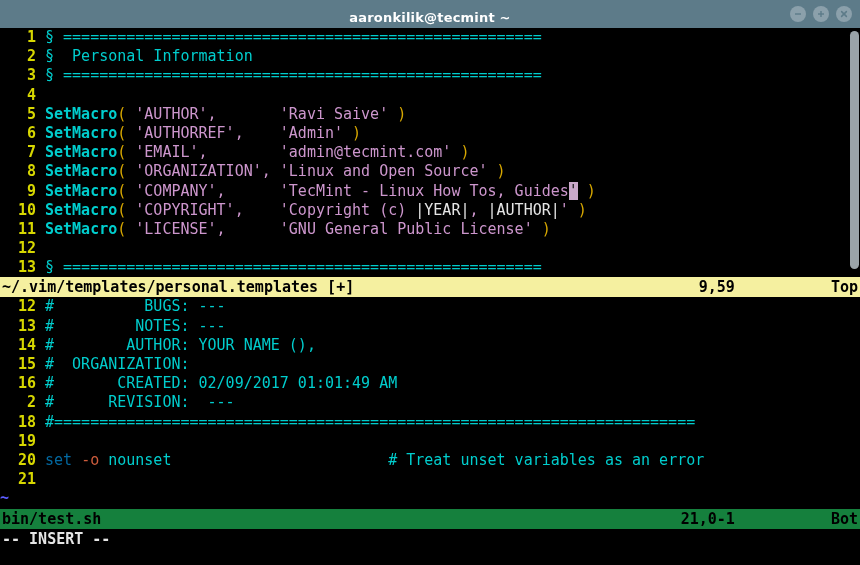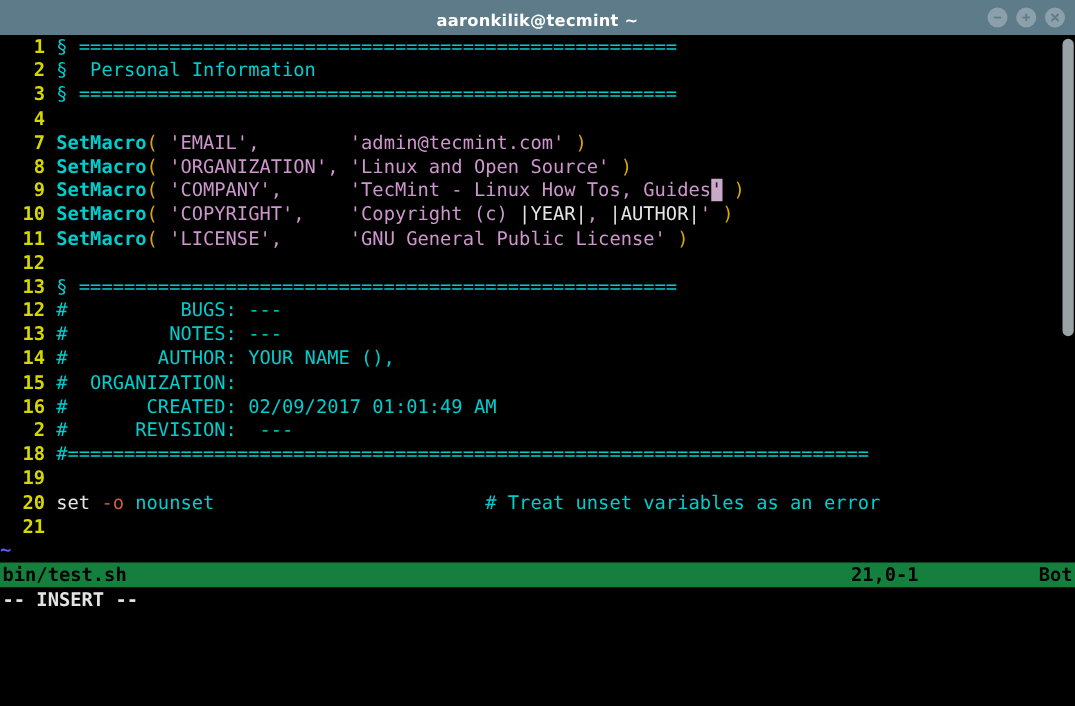--- a/index.html
+++ b/index.html
@@ -53,21 +53,21 @@
     color:#d7d700; font-weight:bold;
   }
   .gap { display:inline-block; width:9px; }
 
   
   .c-comment   { color:#00cdcd; }           
   .c-func      { color:#00cdcd; font-weight:bold; }
   .c-paren     { color:#d7a700; }
   .c-string    { color:#cd96cd; }
   .c-plain     { color:#e5e5e5; }
-  .c-key       { color:#e5e5e5; }
+  .c-key       { color:#0369a1; }
   .c-flag      { color:#cd5c3c; }
   .c-bold-cy   { color:#00cdcd; font-weight:normal; }
   .c-tilde     { color:#5c5cff; font-weight:bold; }
   .cursor      { background:#c9a8c9; color:#1a1a1a; }
 
   
   .status {
     height:20px; line-height:20px;
     display:flex; align-items:center;
     font-size:15px; font-weight:bold; color:#000;
@@ -124,29 +124,37 @@
       </span>
     </div>
   </div>
 
   <div class="term">
     <div id="top-buffer">
         <div class="row"><span class="ln">1</span><span class="gap"></span><span class="c-comment">§ =====================================================</span></div>
         <div class="row"><span class="ln">2</span><span class="gap"></span><span class="c-comment">§  Personal Information</span></div>
         <div class="row"><span class="ln">3</span><span class="gap"></span><span class="c-comment">§ =====================================================</span></div>
         <div class="row"><span class="ln">4</span><span class="gap"></span><span class="c-plain"></span></div>
+        <div class="row"><span class="ln">5</span><span class="gap"></span><span class="c-func">SetMacro</span><span class="c-paren">(</span><span class="c-plain"> </span><span class="c-string">'AUTHOR',</span><span class="c-plain">       </span><span class="c-string">'Ravi Saive'</span><span class="c-plain"> </span><span class="c-paren">)</span></div>
+        <div class="row"><span class="ln">6</span><span class="gap"></span><span class="c-func">SetMacro</span><span class="c-paren">(</span><span class="c-plain"> </span><span class="c-string">'AUTHORREF',</span><span class="c-plain">    </span><span class="c-string">'Admin'</span><span class="c-plain"> </span><span class="c-paren">)</span></div>
         <div class="row"><span class="ln">7</span><span class="gap"></span><span class="c-func">SetMacro</span><span class="c-paren">(</span><span class="c-plain"> </span><span class="c-string">'EMAIL',</span><span class="c-plain">        </span><span class="c-string">'admin@tecmint.com'</span><span class="c-plain"> </span><span class="c-paren">)</span></div>
         <div class="row"><span class="ln">8</span><span class="gap"></span><span class="c-func">SetMacro</span><span class="c-paren">(</span><span class="c-plain"> </span><span class="c-string">'ORGANIZATION',</span><span class="c-plain"> </span><span class="c-string">'Linux and Open Source'</span><span class="c-plain"> </span><span class="c-paren">)</span></div>
         <div class="row"><span class="ln">9</span><span class="gap"></span><span class="c-func">SetMacro</span><span class="c-paren">(</span><span class="c-plain"> </span><span class="c-string">'COMPANY',</span><span class="c-plain">      </span><span class="c-string">'TecMint - Linux How Tos, Guides</span><span class="cursor">'</span><span class="c-plain"> </span><span class="c-paren">)</span></div>
         <div class="row"><span class="ln">10</span><span class="gap"></span><span class="c-func">SetMacro</span><span class="c-paren">(</span><span class="c-plain"> </span><span class="c-string">'COPYRIGHT',</span><span class="c-plain">    </span><span class="c-string">'Copyright (c) </span><span class="c-plain">|YEAR|</span><span class="c-string">,</span><span class="c-plain"> </span><span class="c-plain">|AUTHOR|</span><span class="c-string">'</span><span class="c-plain"> </span><span class="c-paren">)</span></div>
         <div class="row"><span class="ln">11</span><span class="gap"></span><span class="c-func">SetMacro</span><span class="c-paren">(</span><span class="c-plain"> </span><span class="c-string">'LICENSE',</span><span class="c-plain">      </span><span class="c-string">'GNU General Public License'</span><span class="c-plain"> </span><span class="c-paren">)</span></div>
         <div class="row"><span class="ln">12</span><span class="gap"></span><span class="c-plain"></span></div>
         <div class="row"><span class="ln">13</span><span class="gap"></span><span class="c-comment">§ =====================================================</span></div>
       </div>
 
+    <div class="status top">
+      <span class="st-file">~/.vim/templates/personal.templates [+]</span>
+      <span class="st-spacer"></span>
+      <span class="st-pos">9,59</span>
+      <span class="st-pct">Top</span>
+    </div>
 
     <div id="bottom-buffer">
         <div class="row"><span class="ln">12</span><span class="gap"></span><span class="c-comment">#          BUGS: ---</span></div>
         <div class="row"><span class="ln">13</span><span class="gap"></span><span class="c-comment">#         NOTES: ---</span></div>
         <div class="row"><span class="ln">14</span><span class="gap"></span><span class="c-comment">#        AUTHOR: YOUR NAME (),</span></div>
         <div class="row"><span class="ln">15</span><span class="gap"></span><span class="c-comment">#  ORGANIZATION:</span></div>
         <div class="row"><span class="ln">16</span><span class="gap"></span><span class="c-comment">#       CREATED: 02/09/2017 01:01:49 AM</span></div>
         <div class="row"><span class="ln">2</span><span class="gap"></span><span class="c-comment">#      REVISION:  ---</span></div>
         <div class="row"><span class="ln">18</span><span class="gap"></span><span class="c-comment">#=======================================================================</span></div>
         <div class="row"><span class="ln">19</span><span class="gap"></span><span class="c-plain"></span></div>

